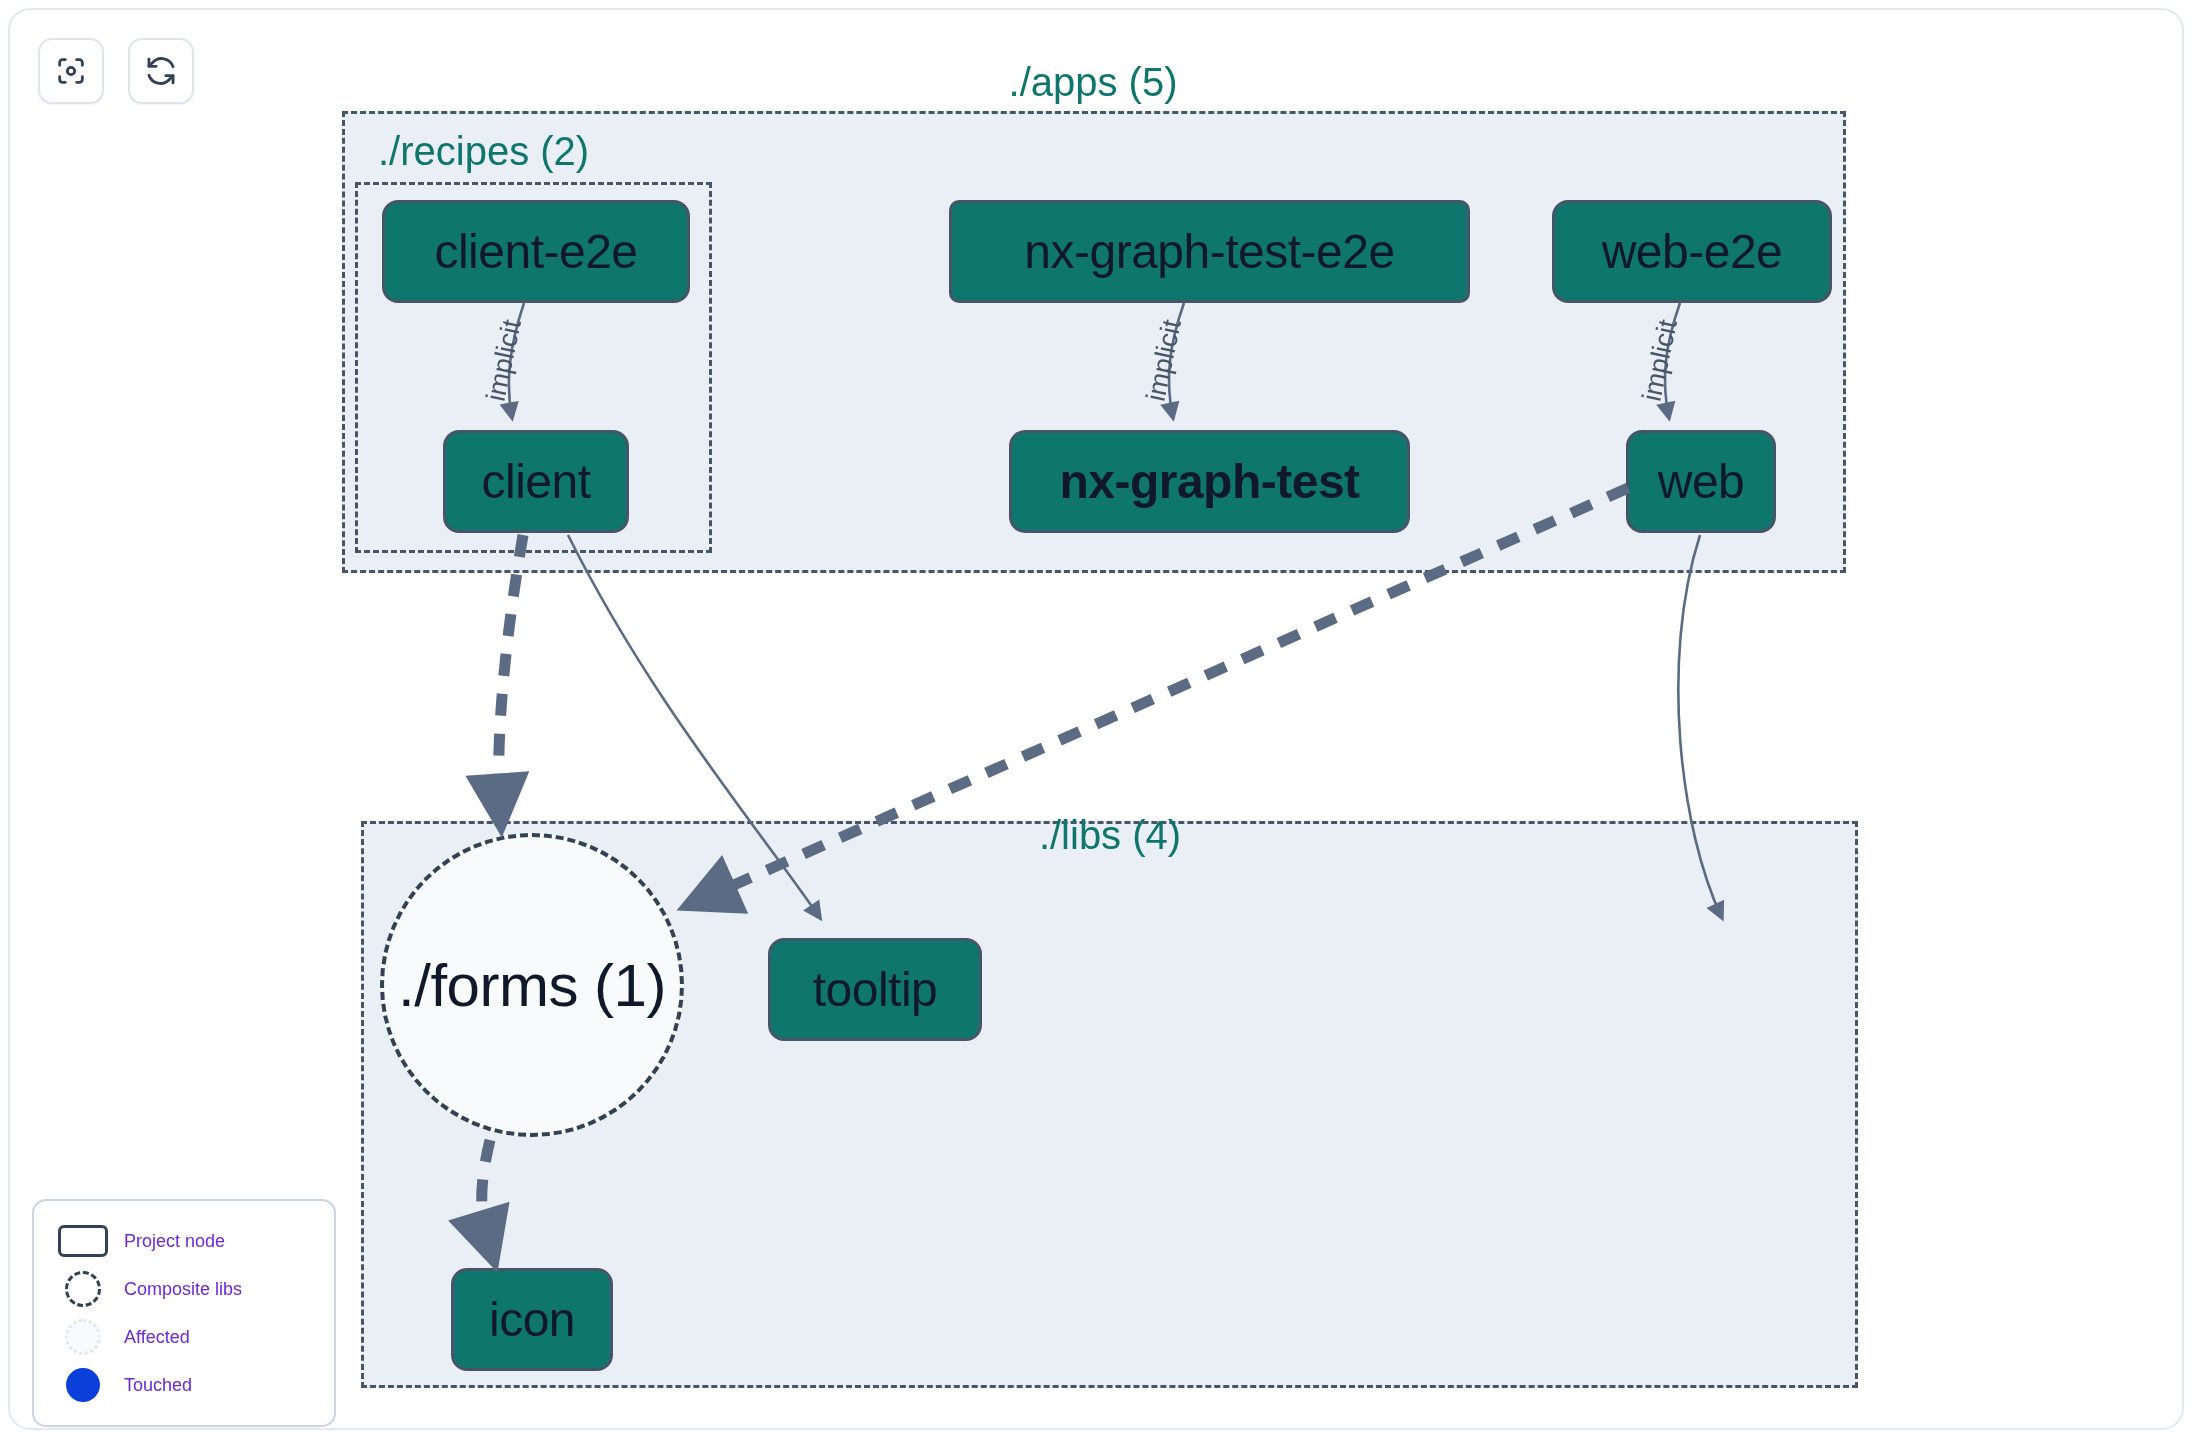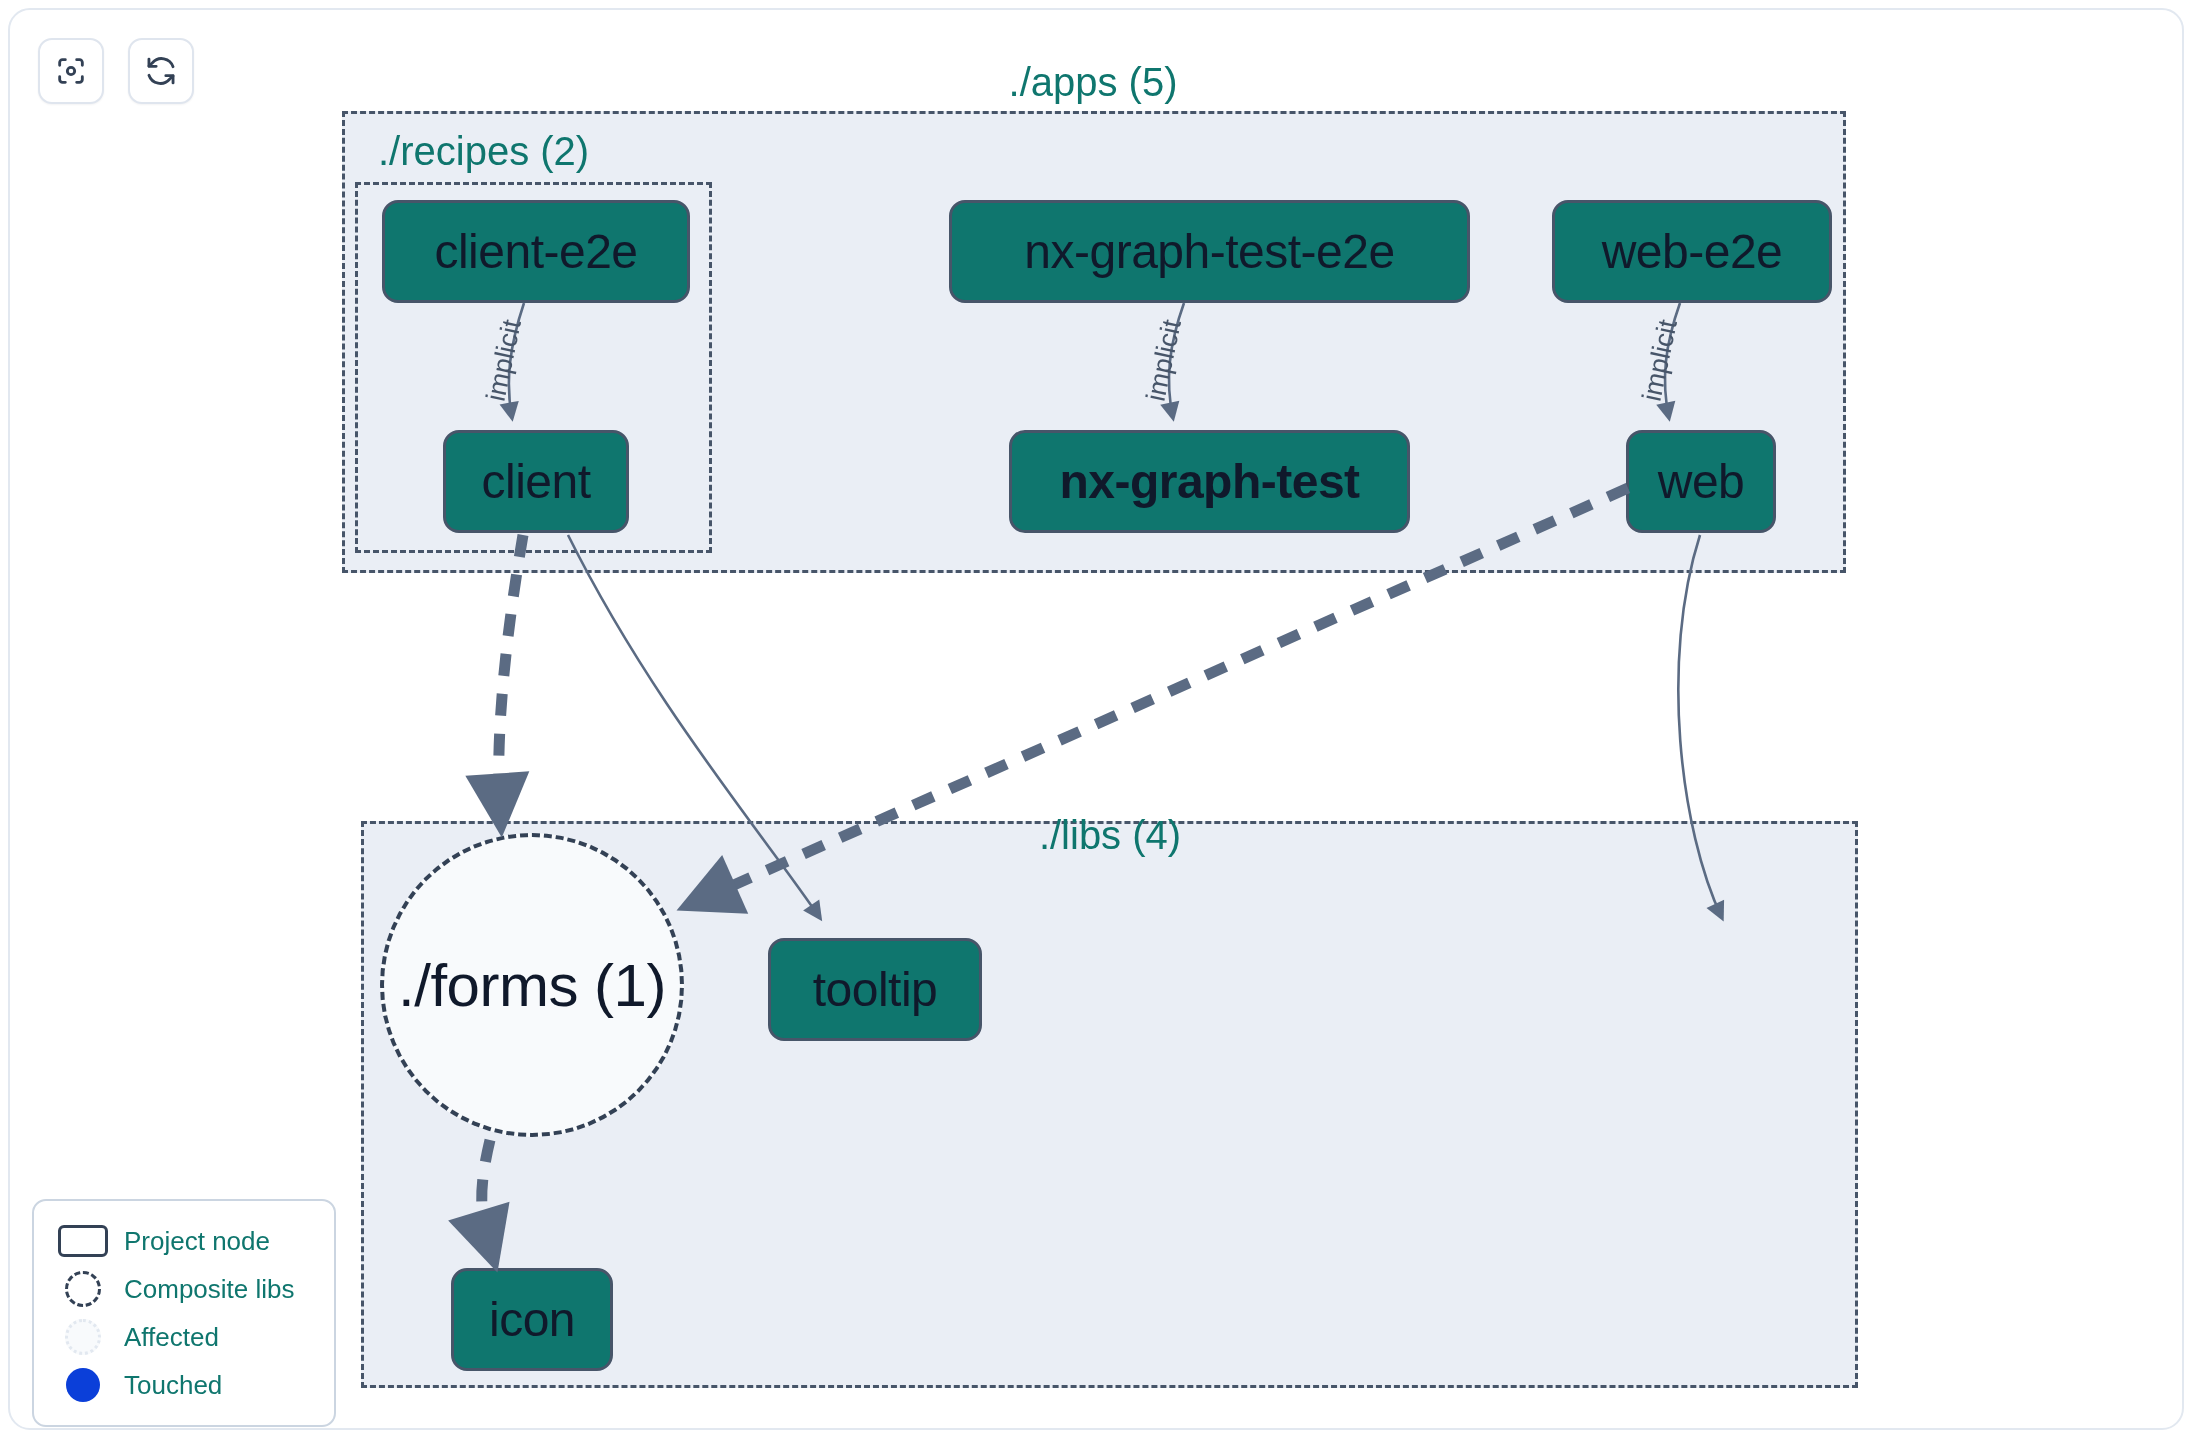--- a/index.html
+++ b/index.html
@@ -167,22 +167,22 @@
     border-radius: 50%;
     background: #f8fafc;
     box-sizing: border-box;
   }
   .sw-touched {
     width: 34px; height: 34px;
     border-radius: 50%;
     background: #0b3fd9;
   }
   .legend-text {
-    color: #0f766e;
-    font-size: 26px;
+    color: #6d28d9;
+    font-size: 18px;
     padding-left: 10px;
     white-space: nowrap;
   }
 </style>
 </head>
 <body>
 
 <div id="app">
   <div class="page-frame"></div>
 
@@ -222,21 +222,21 @@
     <div class="group-label centered" style="left:1110px; top:775px;margin-top:40px;">./libs (4)</div>
 
     <div class="node" style="left:382px; top:200px; width:308px; height:103px;">
       <span>client-e2e</span>
     </div>
 
     <div class="node" style="left:443px; top:430px; width:186px; height:103px;">
       <span>client</span>
     </div>
 
-    <div class="node" style="left:949px; top:200px; width:521px; height:103px;">
+    <div class="node" style="left:949px; top:200px; width:521px; height:103px;border-radius:10px;">
       <span>nx-graph-test-e2e</span>
     </div>
 
     <div class="node" style="left:1009px; top:430px; width:401px; height:103px;font-weight:bold;">
       <span>nx-graph-test</span>
     </div>
 
     <div class="node" style="left:1552px; top:200px; width:280px; height:103px;">
       <span>web-e2e</span>
     </div>

